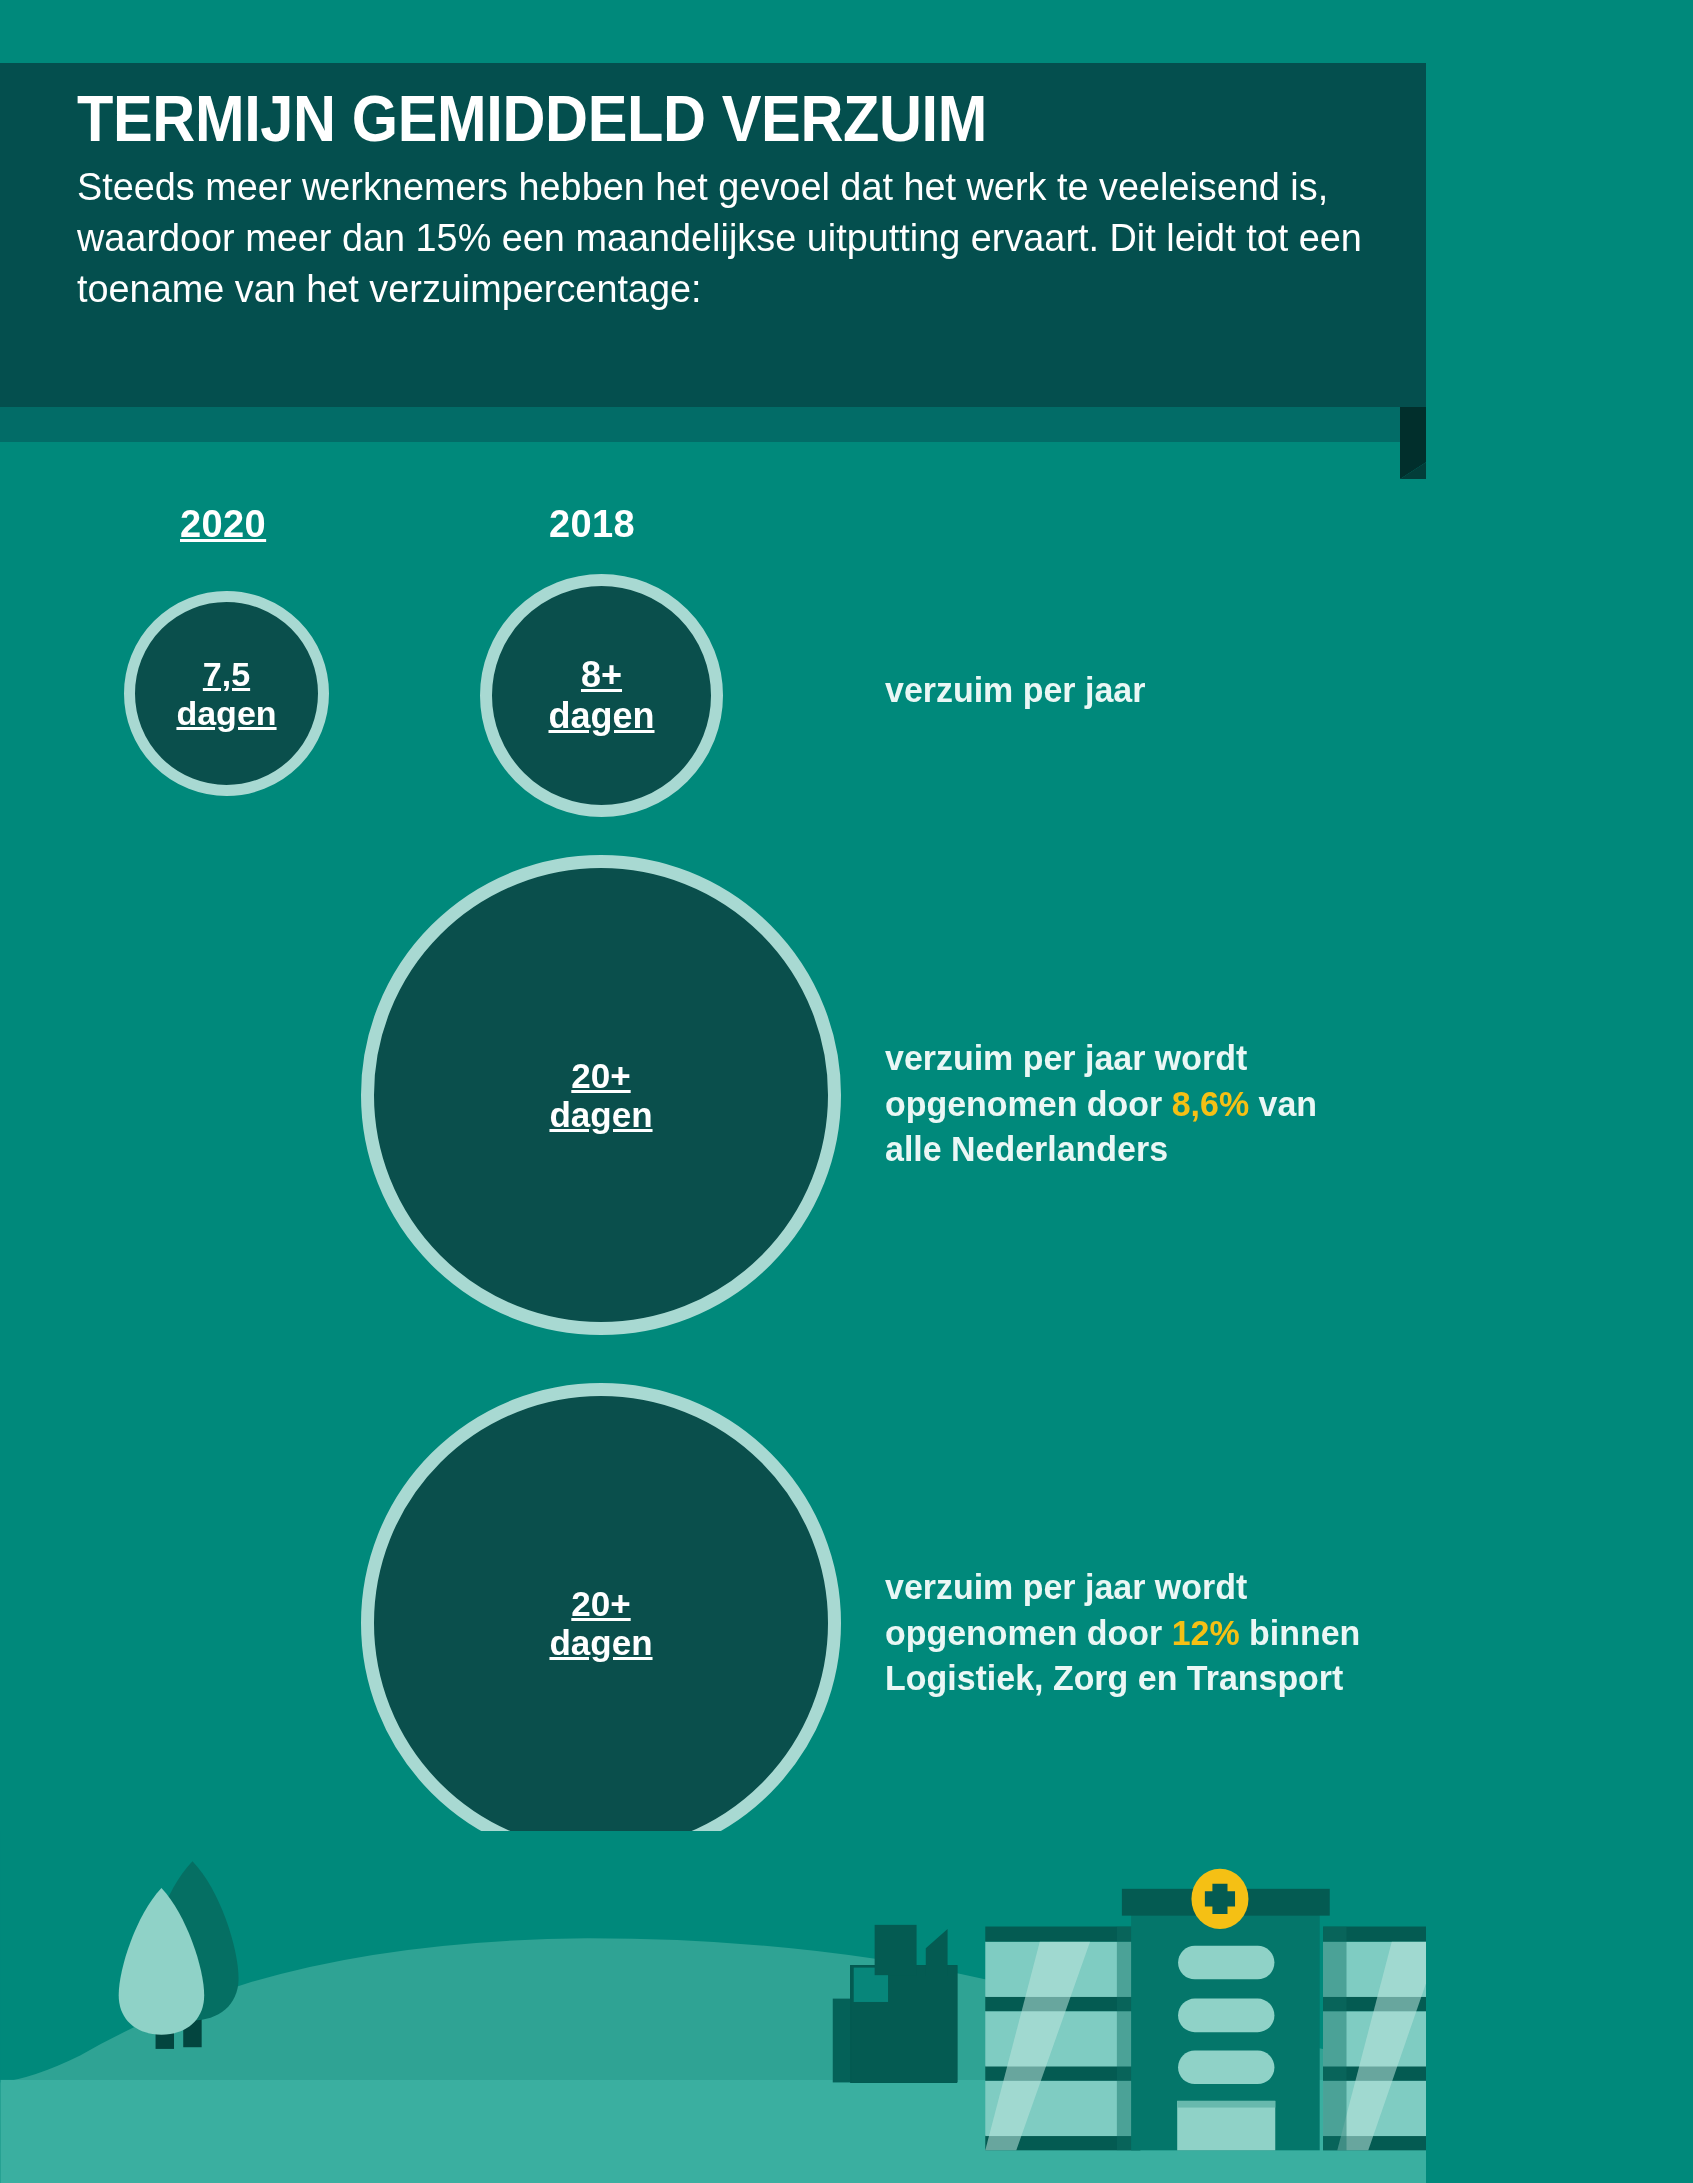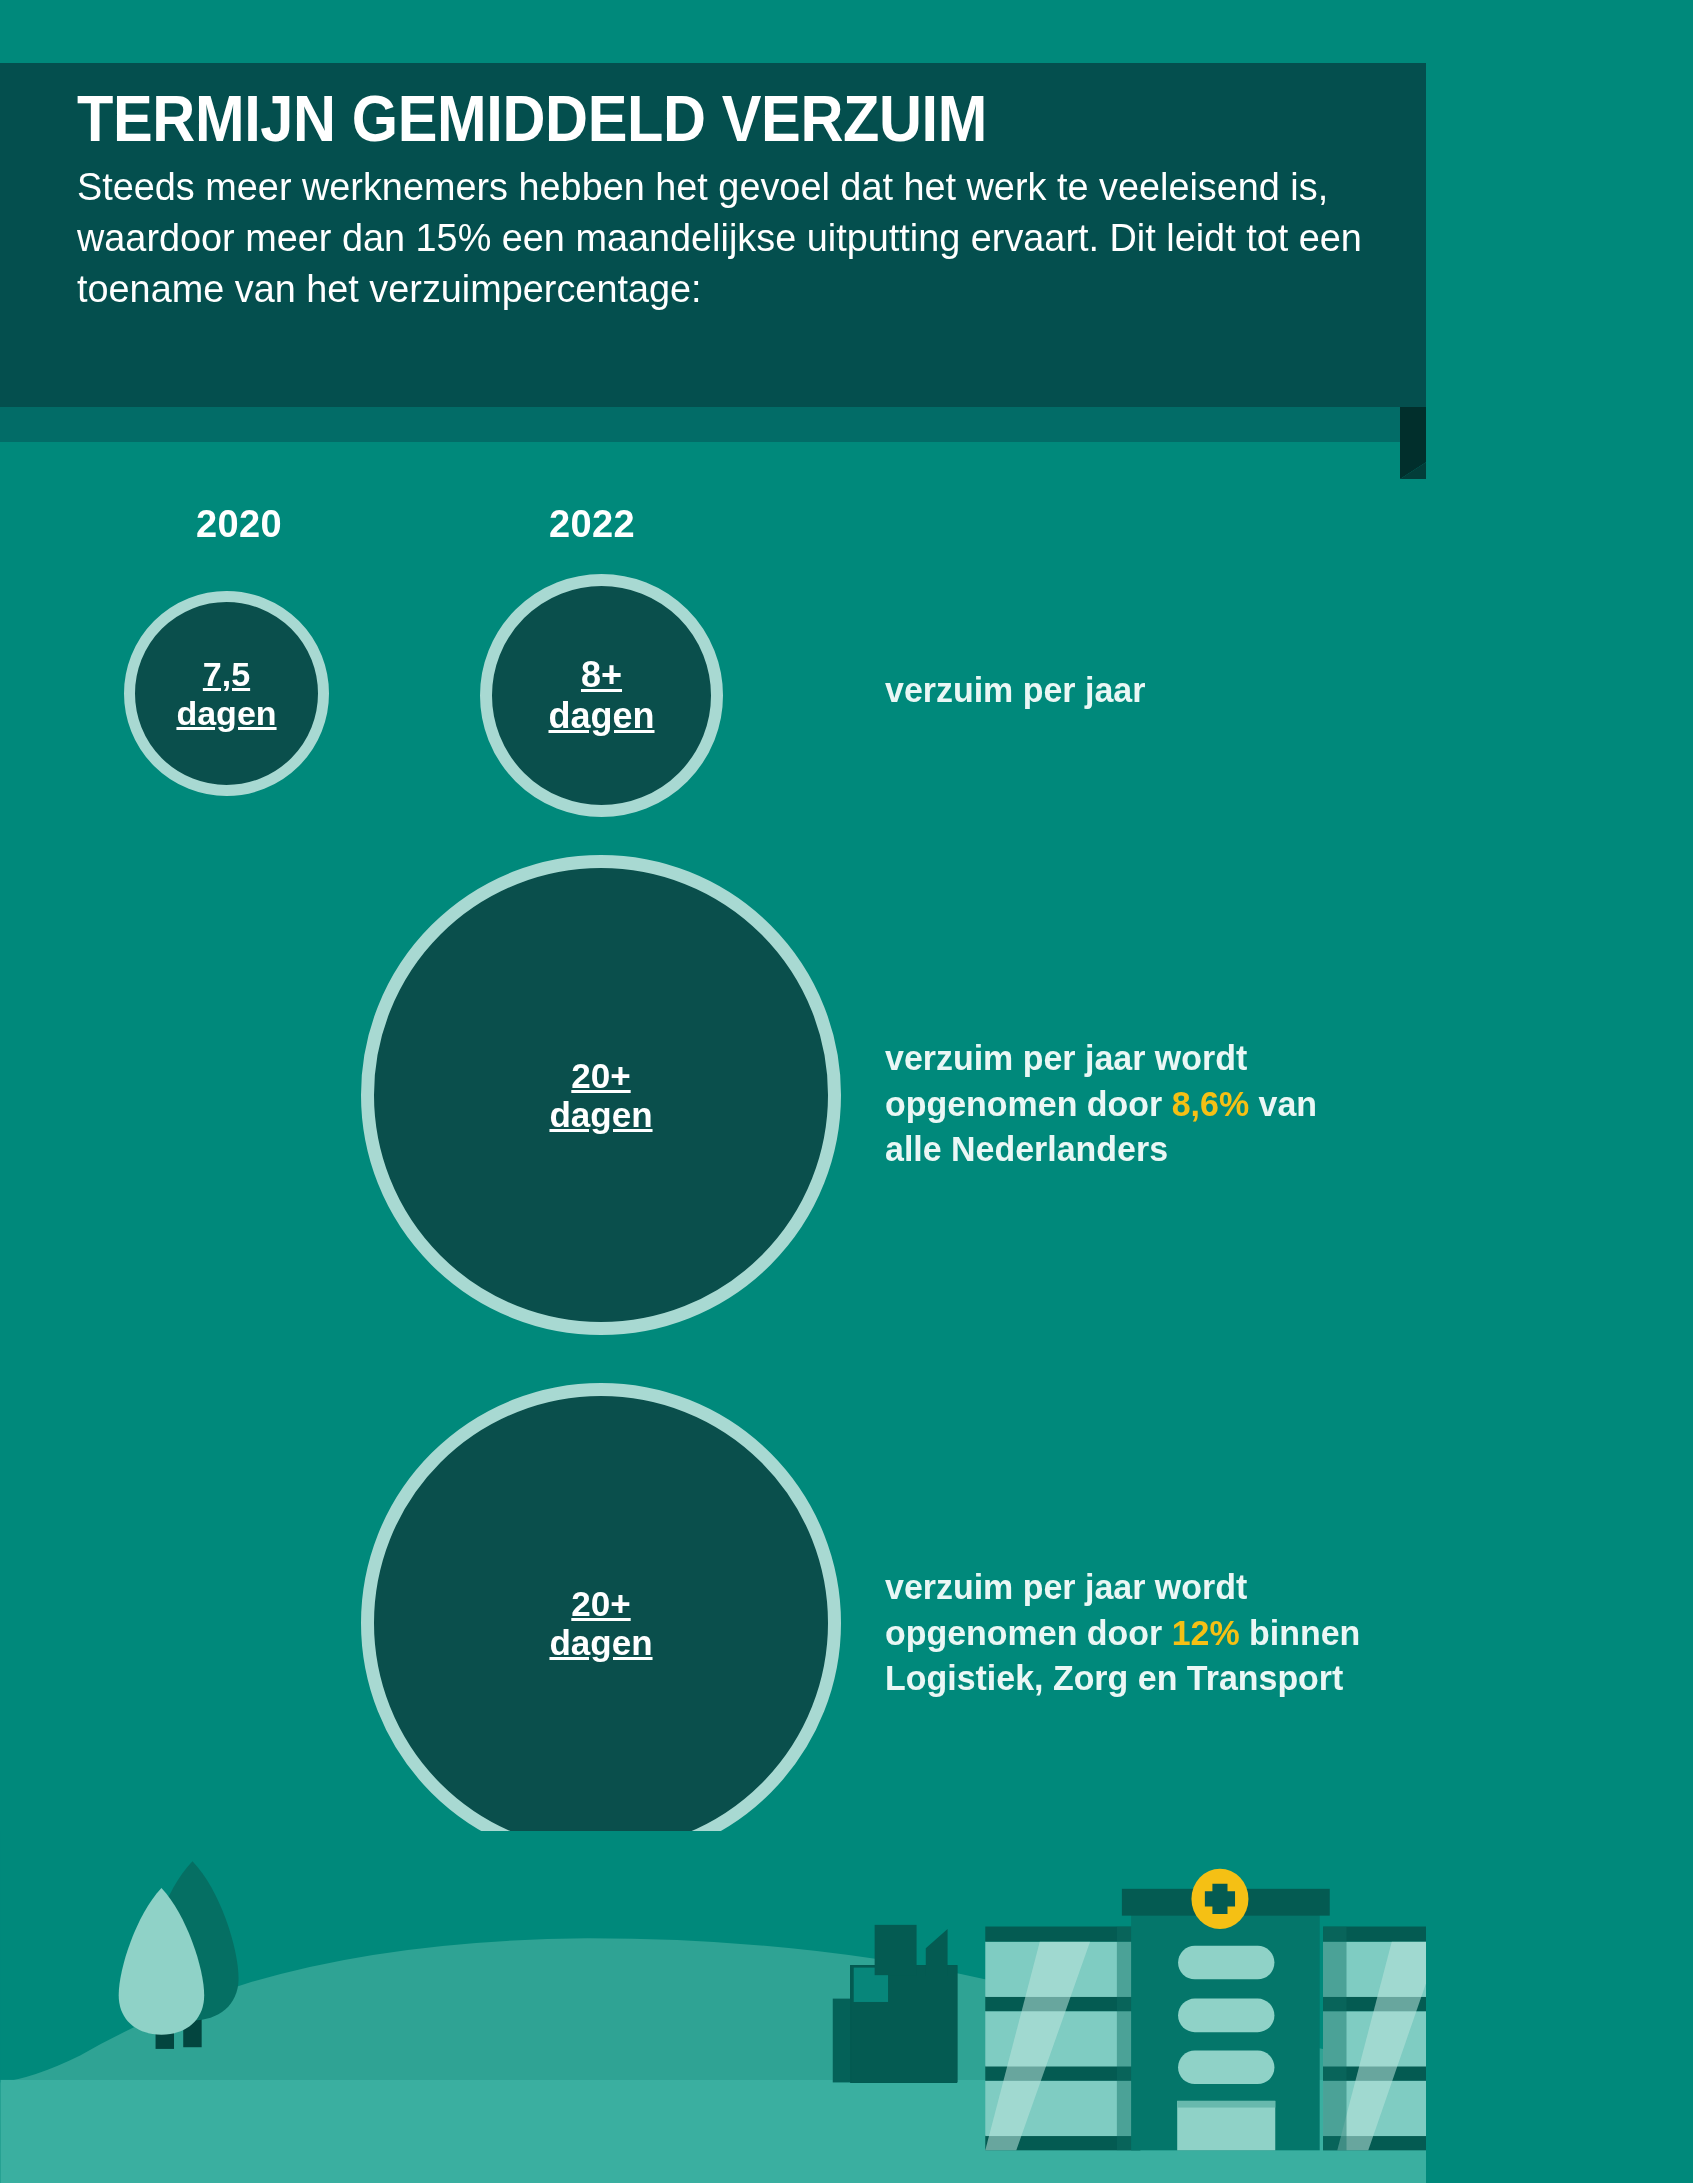--- a/index.html
+++ b/index.html
@@ -49,21 +49,21 @@
     font-size:39px;color:#ffffff;line-height:1.30;font-weight:400;
     max-width:1367px;
     transform:scaleX(0.97);transform-origin:left top;
   }
 
   
   .year-label{
     position:absolute;color:#ffffff;font-weight:bold;font-size:38px;
     letter-spacing:0.4px;
   }
-  .year-2020{left:196px;top:503px;}
+  .year-2020{left:180px;top:503px;text-decoration:underline;}
   .year-2021{left:549px;top:503px;}
 
   
   .circ{
     position:absolute;border-radius:50%;
     background:#0a4f4c;
     box-sizing:border-box;
     display:flex;align-items:center;justify-content:center;
     color:#ffffff;font-weight:bold;text-align:center;
     border-style:solid;border-color:#a8d9d2;text-decoration:underline;
@@ -112,21 +112,21 @@
   <div class="banner-fold2"></div>
 
   <div class="banner">
     <div class="banner-inner">
       <div class="banner-title">TERMIJN GEMIDDELD VERZUIM</div>
       <div class="banner-sub">Steeds meer werknemers hebben het gevoel dat het werk te veeleisend is, waardoor meer dan 15% een maandelijkse uitputting ervaart. Dit leidt tot een toename van het verzuimpercentage:</div>
     </div>
   </div>
 
   <div class="year-label year-2020">2020</div>
-  <div class="year-label year-2021">2022</div>
+  <div class="year-label year-2021">2018</div>
 
   <div class="circ c-2020">
     <div class="ctxt">
       <div>7,5</div>
       <div>dagen</div>
     </div>
   </div>
 
   <div class="circ c-2021">
     <div class="ctxt">

